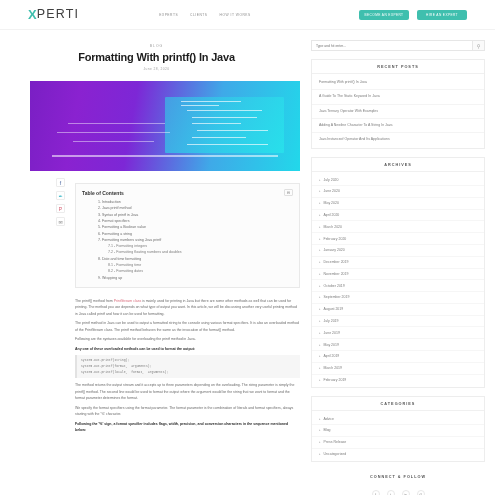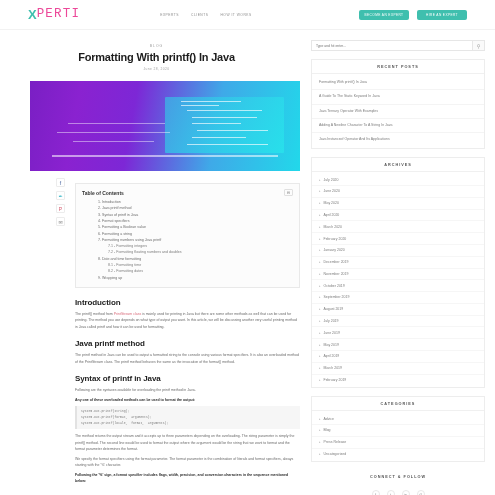--- a/index.html
+++ b/index.html
@@ -18,22 +18,22 @@
     padding: 0 28px;
     background: #fff;
     border-bottom: 1px solid #f2f2f2;
   }
   .logo { display: flex; align-items: center; gap: 1px; }
   .logo-x {
     font-size: 13px; font-weight: bold; color: #3fbfae;
     letter-spacing: -1px; line-height: 1;
   }
   .logo-word {
-    font-size: 12.5px; color: #ec4899; letter-spacing: 1.2px;
-    font-weight: 300; line-height: 1; font-family: Liberation Mono, monospace;
+    font-size: 12.5px; color: #404040; letter-spacing: 1.2px;
+    font-weight: 300; line-height: 1;
   }
   .main-nav { display: flex; gap: 12px; margin-left: 80px; }
   .nav-link {
     font-size: 3.3px; color: #8b8b8b; letter-spacing: 0.5px;
     text-transform: uppercase; white-space: nowrap;
   }
   .header-actions { margin-left: auto; display: flex; gap: 8px; }
   .btn-teal {
     background: #3fbfae; color: #fff;
     font-size: 3.2px; letter-spacing: 0.4px; text-transform: uppercase;
@@ -248,27 +248,24 @@
           <li class="toc-item sub">7.2 - Formatting floating numbers and doubles</li>
           <li class="toc-item">8. Date and time formatting</li>
           <li class="toc-item sub">8.1 - Formatting time</li>
           <li class="toc-item sub">8.2 - Formatting dates</li>
           <li class="toc-item">9. Wrapping up</li>
         </ul>
       </div>
 
       <div class="body-wrap">
 
-        <h2 class="sec-h2">Introduction</h2>
         <p class="para"><span>The printf() method from </span><span class="lnk">PrintStream class</span><span> is mainly used for printing in Java but there are some other methods as well that can be used for printing. The method you use depends on what type of output you want. In this article, we will be discussing another very useful printing method in Java called printf and how it can be used for formatting.</span></p>
 
-        <h2 class="sec-h2">Java printf method</h2>
         <p class="para">The printf method in Java can be used to output a formatted string to the console using various format specifiers. It is also an overloaded method of the PrintStream class. The printf method behaves the same as the invocation of the format() method.</p>
 
-        <h2 class="sec-h2">Syntax of printf in Java</h2>
         <p class="para">Following are the syntaxes available for overloading the printf method in Java.</p>
         <p class="para"><b>Any one of these overloaded methods can be used to format the output:</b></p>
         <pre class="code-block">system.out.printf(string);
 system.out.printf(format,  arguments);
 system.out.printf(locale,  format,  arguments);</pre>
         <p class="para">The method returns the output stream and it accepts up to three parameters depending on the overloading. The string parameter is simply the printf() method. The second line would be used to format the output where the argument would be the string that we want to format and the format parameter determines the format.</p>
 
         <p class="para">We specify the format specifiers using the format parameter. The format parameter is the combination of literals and format specifiers, always starting with the '%' character.</p>
         <p class="para"><b>Following the '%' sign, a format specifier includes flags, width, precision, and conversion characters in the sequence mentioned below:</b></p>
 

